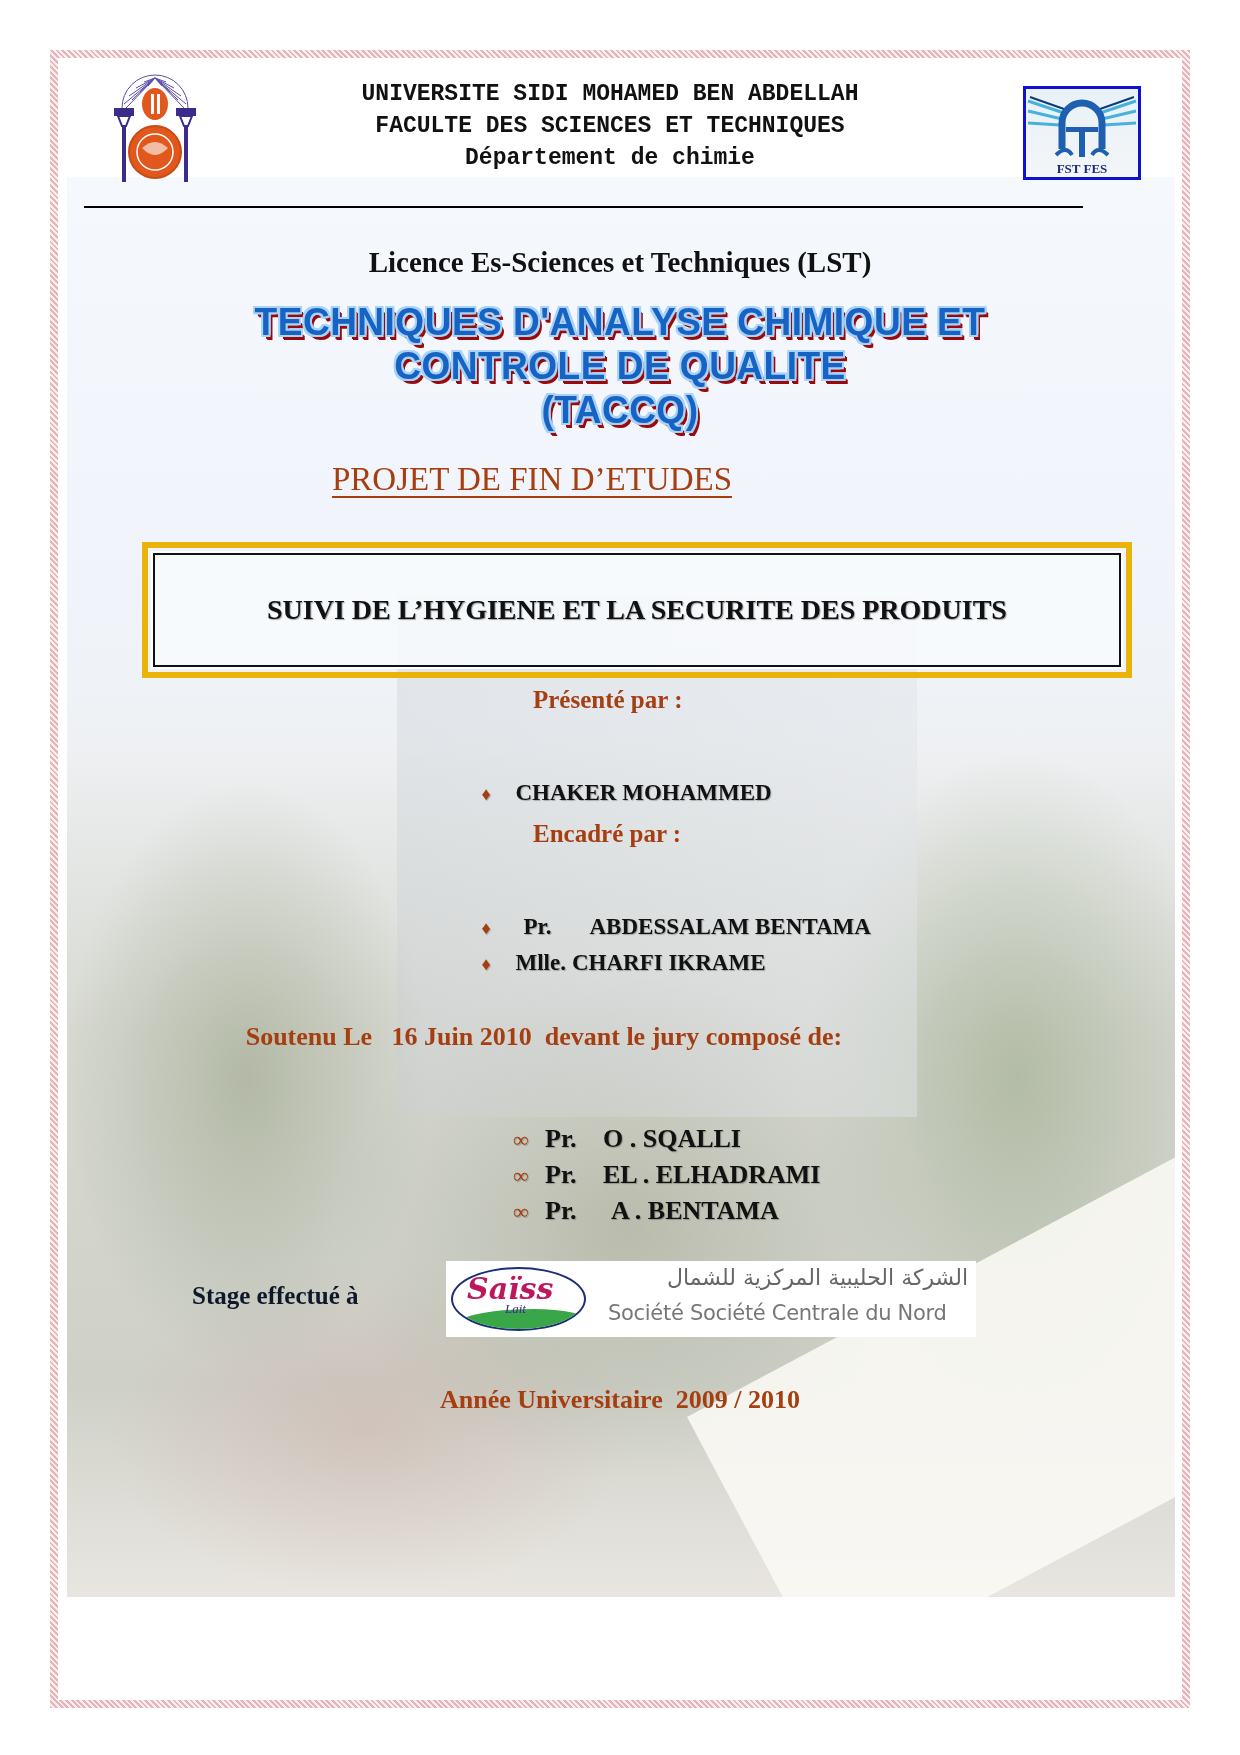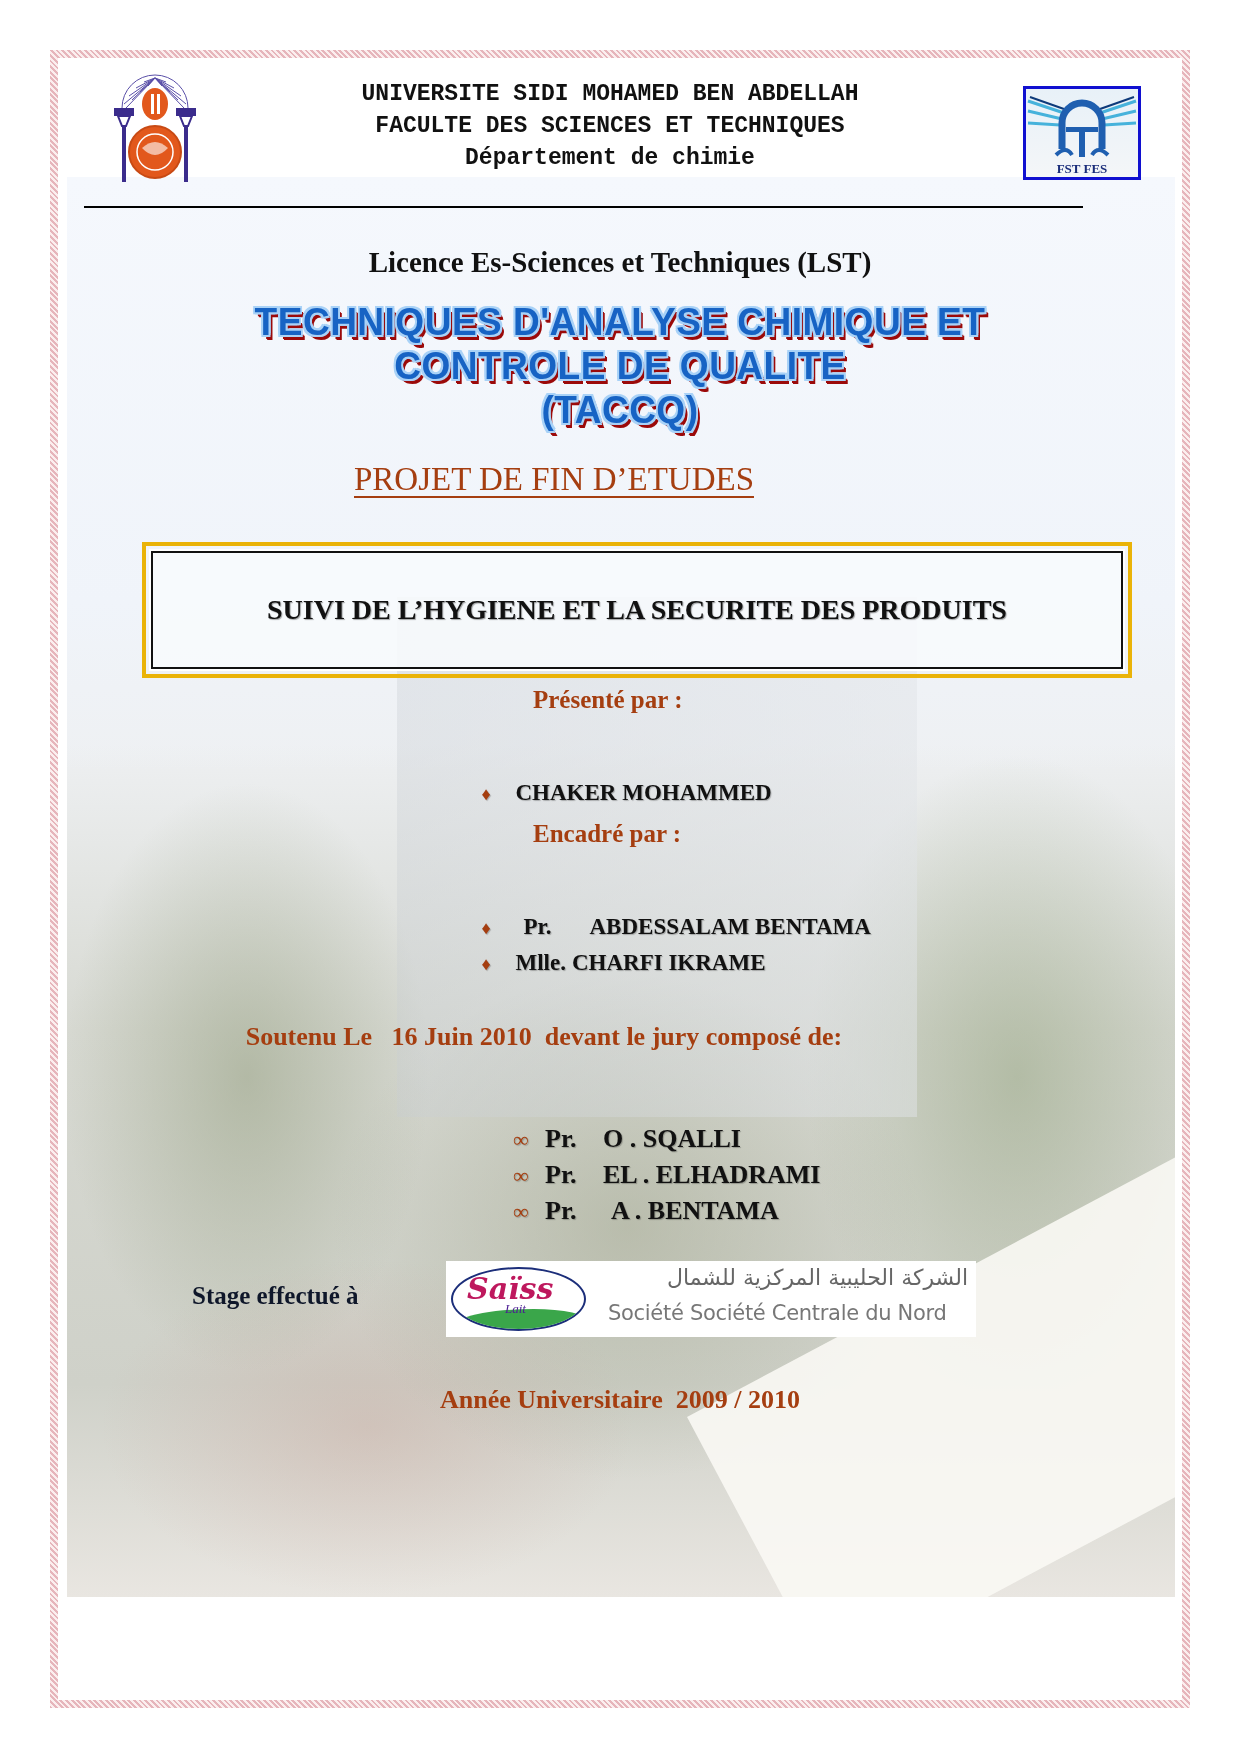--- a/index.html
+++ b/index.html
@@ -36,26 +36,26 @@
   .licence { left:0; top:222px; width:1240px; text-align:center; font-size:29px; font-weight:bold; color:#111;margin-top:24px; }
 
   
   .program { left:0; top:300px; width:1240px; text-align:center;
     font-family:"Liberation Sans", sans-serif; font-weight:bold; font-size:39px; line-height:44px; letter-spacing:0.5px;
     color:#1763c4; transform:scaleX(0.95);
     text-shadow: -2px -2px 0 #a9d2f7, 2px -2px 0 #a9d2f7, -2px 2px 0 #a9d2f7, 2px 2px 0 #a9d2f7,
                  0 -2px 0 #a9d2f7, 0 2px 0 #a9d2f7, -2px 0 0 #a9d2f7, 2px 0 0 #a9d2f7,
                  3px 4px 0 #9b0a0a, 4px 5px 0 #9b0a0a; }
 
-  .pfe { left:0; top:461px; width:1064px; text-align:center; font-size:33px; color:#a53e10;padding-left:22px; }
+  .pfe { left:0; top:461px; width:1064px; text-align:center; font-size:33px; color:#a53e10; }
   .pfe span { text-decoration:underline; text-decoration-thickness:2px; text-underline-offset:6px; }
 
   
   .subject-box { left:142px; top:542px; width:990px; height:136px; box-sizing:border-box;
-    border:4px solid #eab308; padding:3px; }
+    border:6px solid #eab308; padding:3px; }
   .subject-box .inner1 { width:100%; height:100%; box-sizing:border-box; border:2px solid #fff; }
   .subject-box .inner2 { width:100%; height:100%; box-sizing:border-box; border:2px solid #111;
     background:rgba(248,250,253,0.85); display:flex; align-items:center; justify-content:center; text-align:center; }
   .subject-title { font-size:28px; font-weight:bold; line-height:38px; color:#111;
     text-shadow:1px 1px 1px rgba(0,0,0,0.35); padding:0 20px; }
 
   .section-label { font-size:25px; font-weight:bold; color:#a53e10; }
   .section-label .u { text-underline-offset:4px; }
   .bullet-line { font-size:23px; font-weight:bold; color:#111; white-space:pre; text-shadow:1px 1px 1px rgba(0,0,0,0.25); }
   .diamond { color:#a53e10; font-size:18px; display:inline-block; width:34px; }

